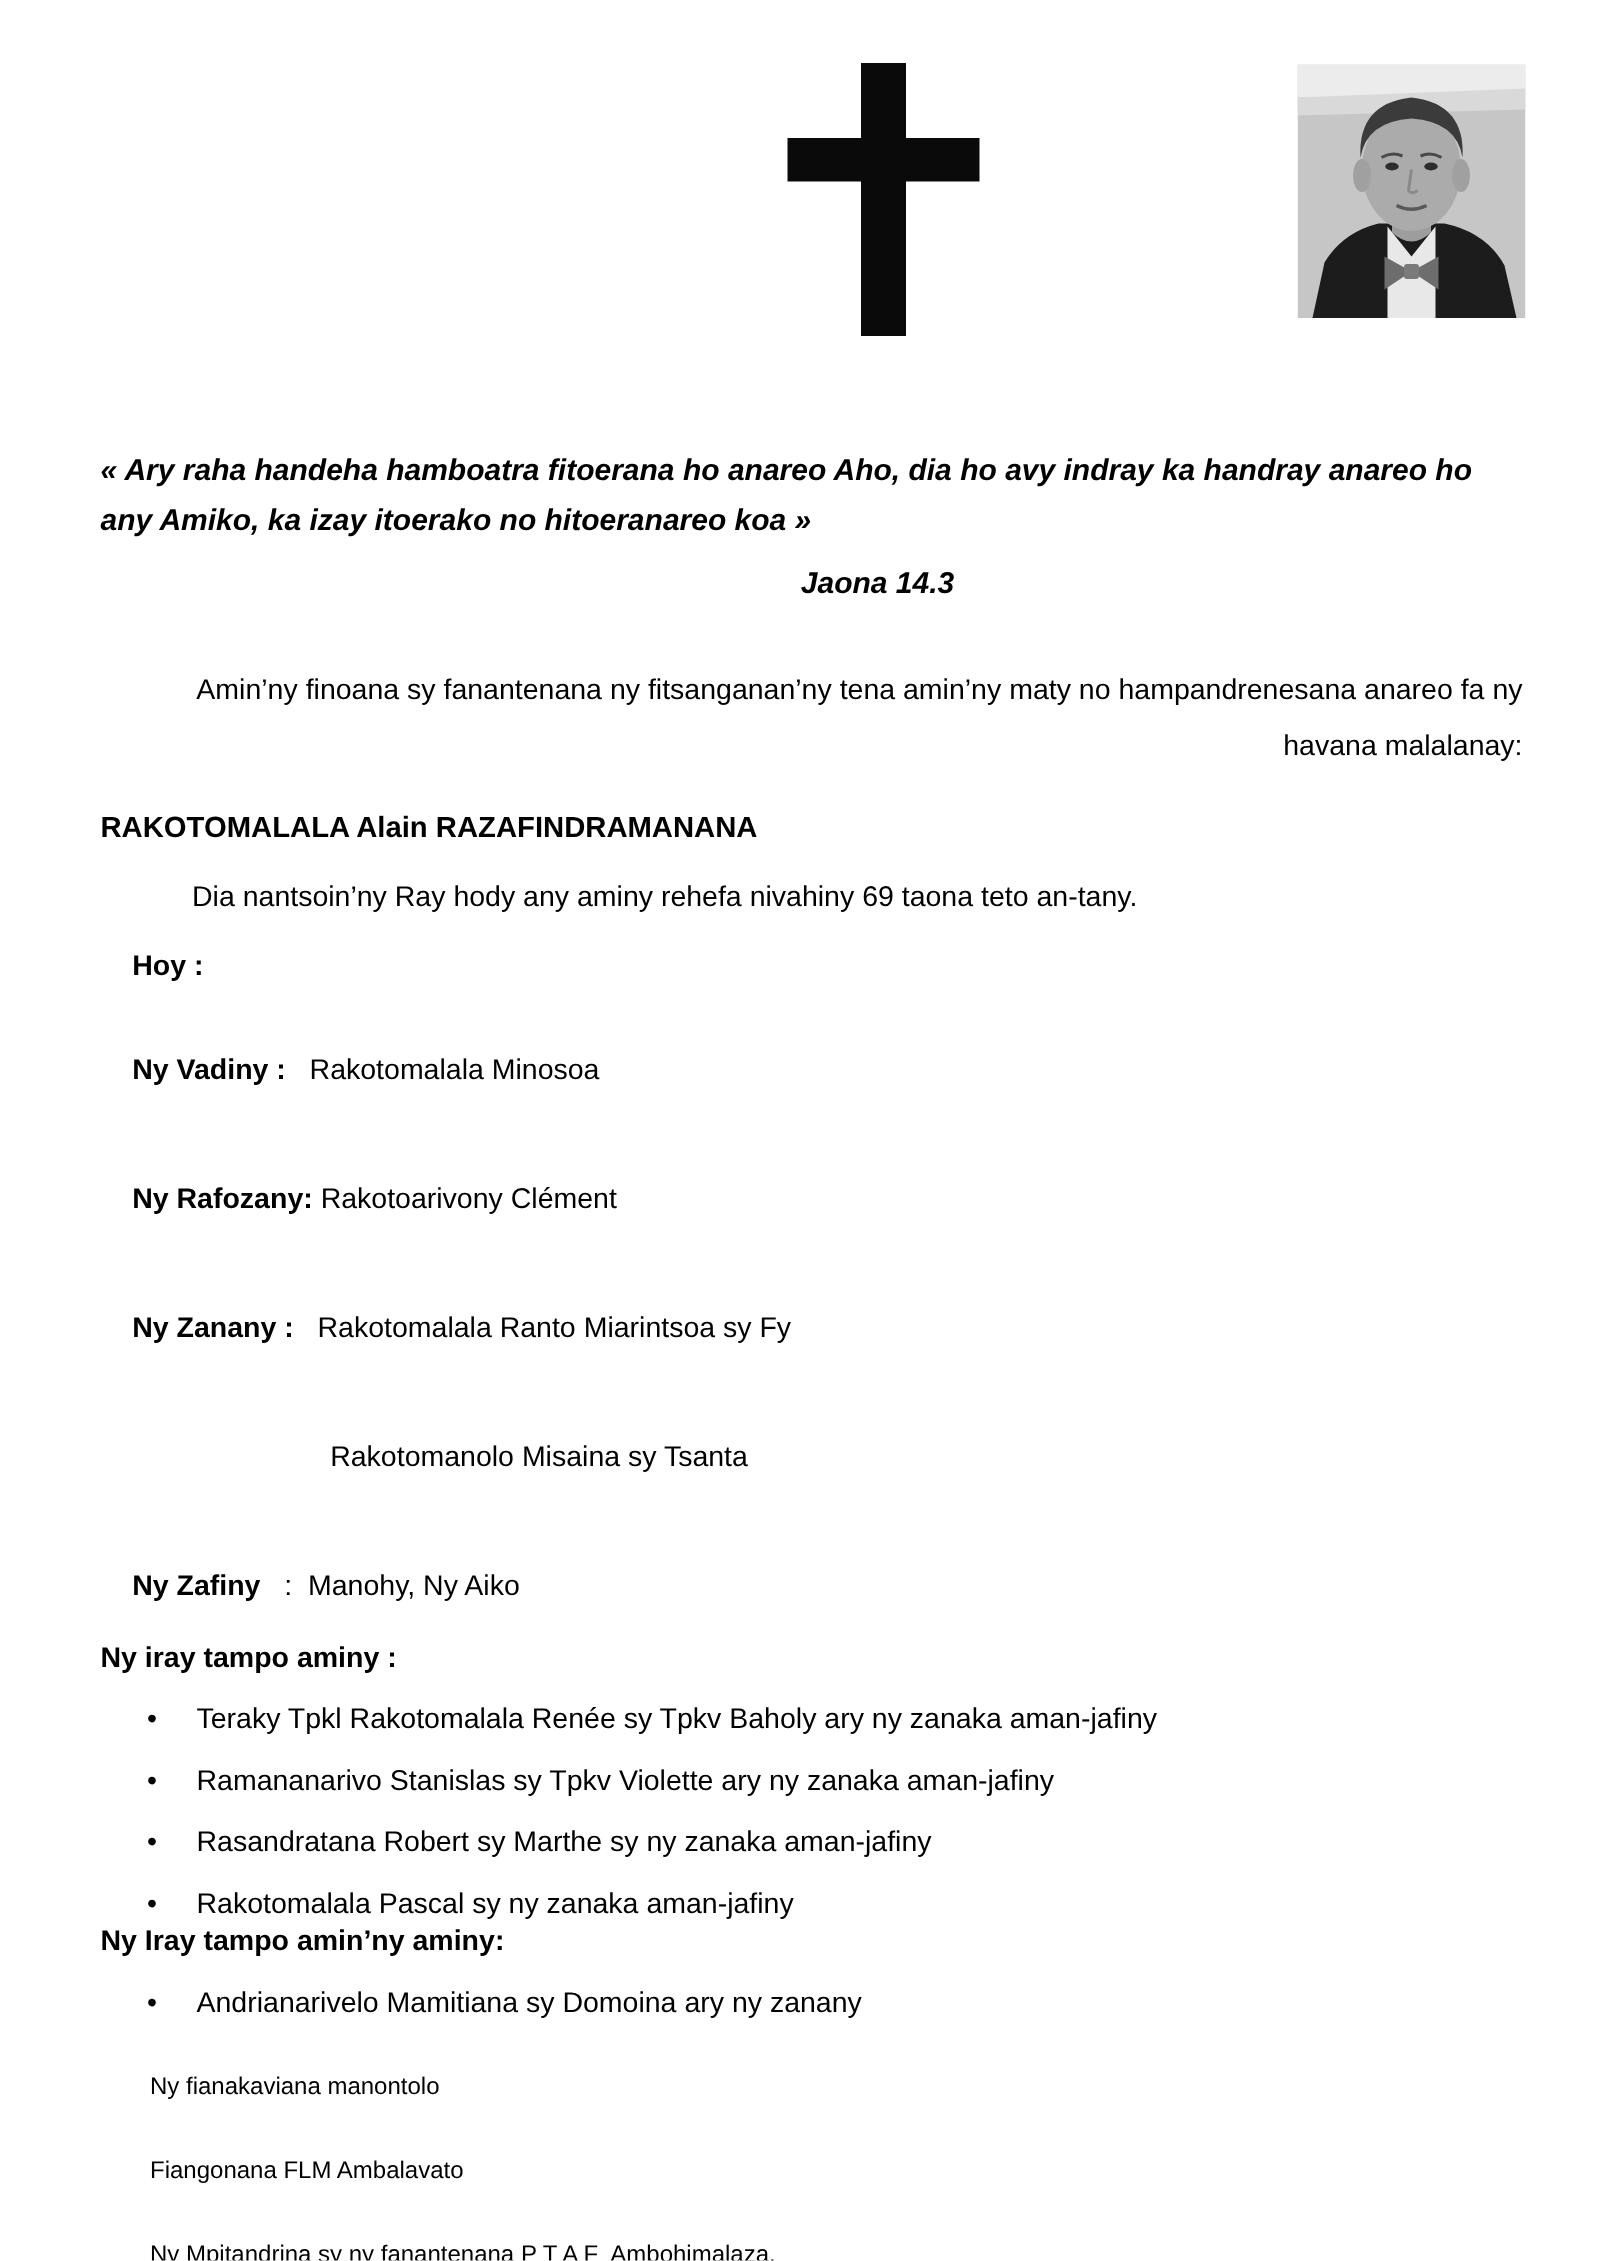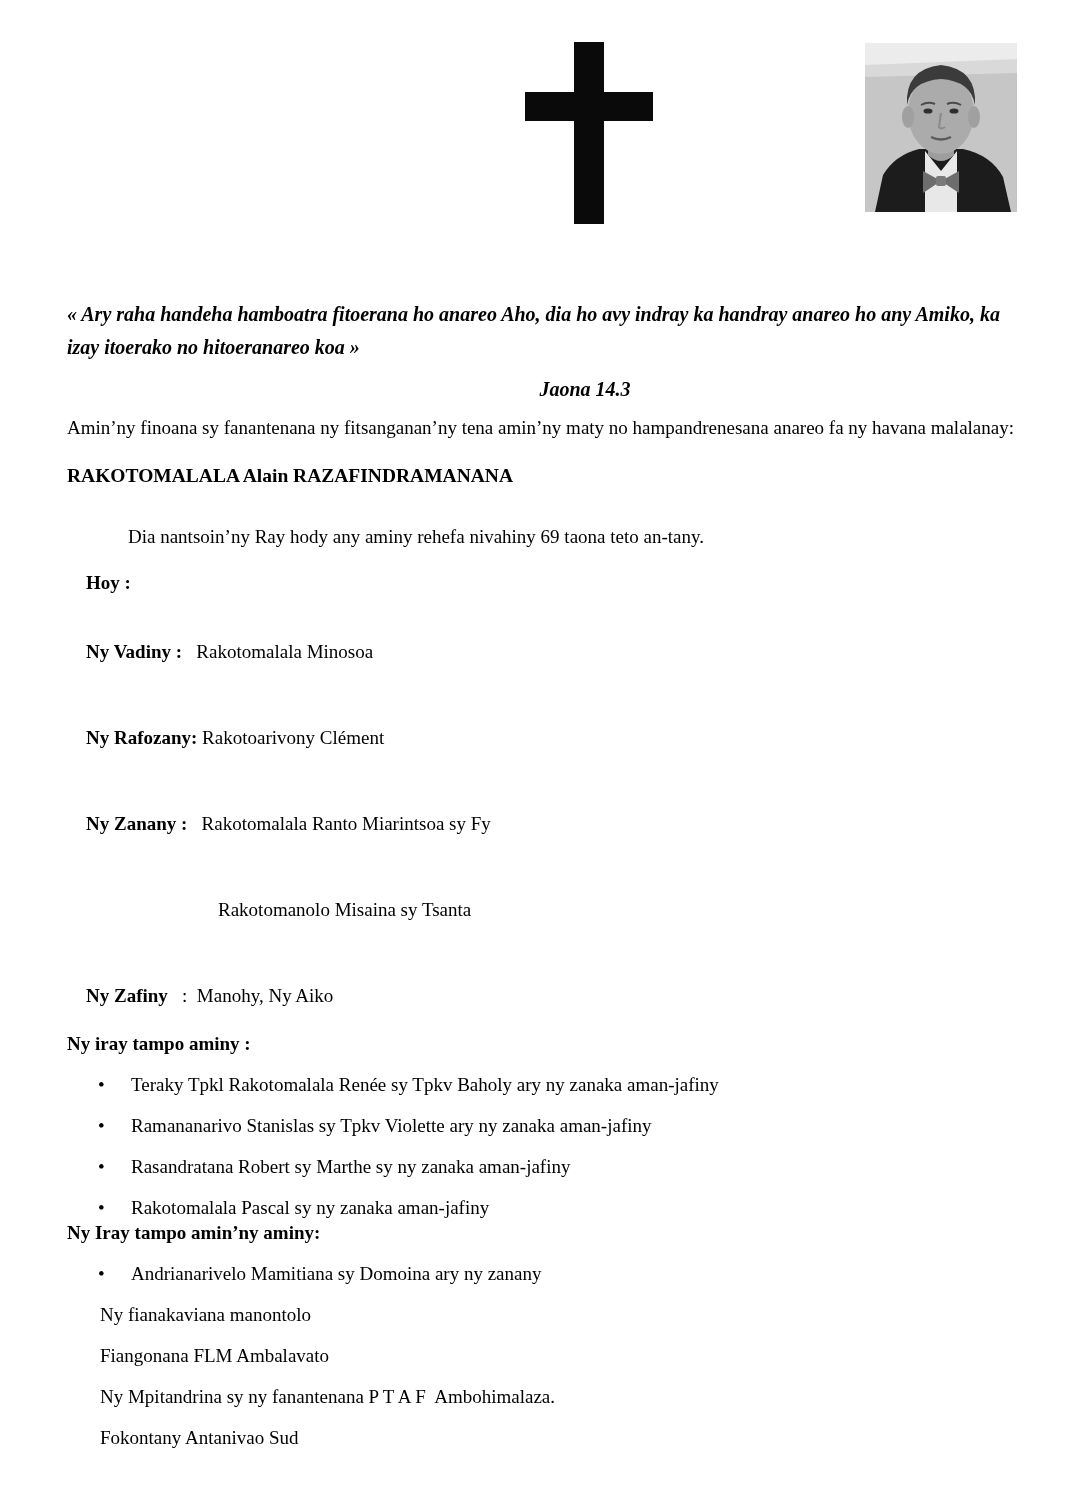--- a/index.html
+++ b/index.html
@@ -9,21 +9,20 @@
     height: 1507px;
     font-family: "Liberation Sans", sans-serif;
     color: #000000;
     position: relative;
     overflow: hidden;
   }
   .page {
     width: 1080px;
     height: 1507px;
     padding: 0 65px 0 67px;
-    font-family: Liberation Serif, serif;
   }
 
   
   .header { position: relative; height: 252px; }
   .cross {
     position: absolute;
     left: 458px; top: 42px;
     width: 128px; height: 182px;
   }
   .cross .v-bar {
@@ -57,35 +56,35 @@
   .quote-ref {
     margin-top: 12px;
     font-size: 20px;
     line-height: 26px;
     font-weight: 700;
     font-style: italic;
     text-align: center;
     padding-left: 88px;
   }
   .intro {
-    margin-top: 14px;
-    font-size: 19px;
-    line-height: 24px;
-    text-align: left;
+    margin-top: 40px;
+    font-size: 19px;
+    line-height: 37px;
+    text-align: right;
     white-space: pre-wrap;
   }
   .deceased-name {
     margin-top: 24px;
     font-size: 19.5px;
     line-height: 24px;
     font-weight: 700;
     text-align: left;
   }
   .announce {
-    margin-top: 37px;
+    margin-top: 23px;
     font-size: 19px;
     line-height: 23px;
     text-indent: 61px;
     white-space: pre-wrap;
   }
   .row {
     font-size: 19px;
     line-height: 23px;
     white-space: pre-wrap;
   }
@@ -108,23 +107,23 @@
     display: flex;
     white-space: pre-wrap;
   }
   ul.bullets .dot {
     width: 33px;
     padding-left: 31px;
     flex: 0 0 64px;
     font-size: 19px;
   }
   .plain-item {
-    margin-top: 18px;
+    margin-top: 33px;
     padding-left: 33px;
-    font-size: 19px;
+    font-size: 16px;
     line-height: 23px;
     white-space: pre-wrap;
   }
 </style>
 </head>
 <body>
 
 <div class="page">
 
   <div class="header">

